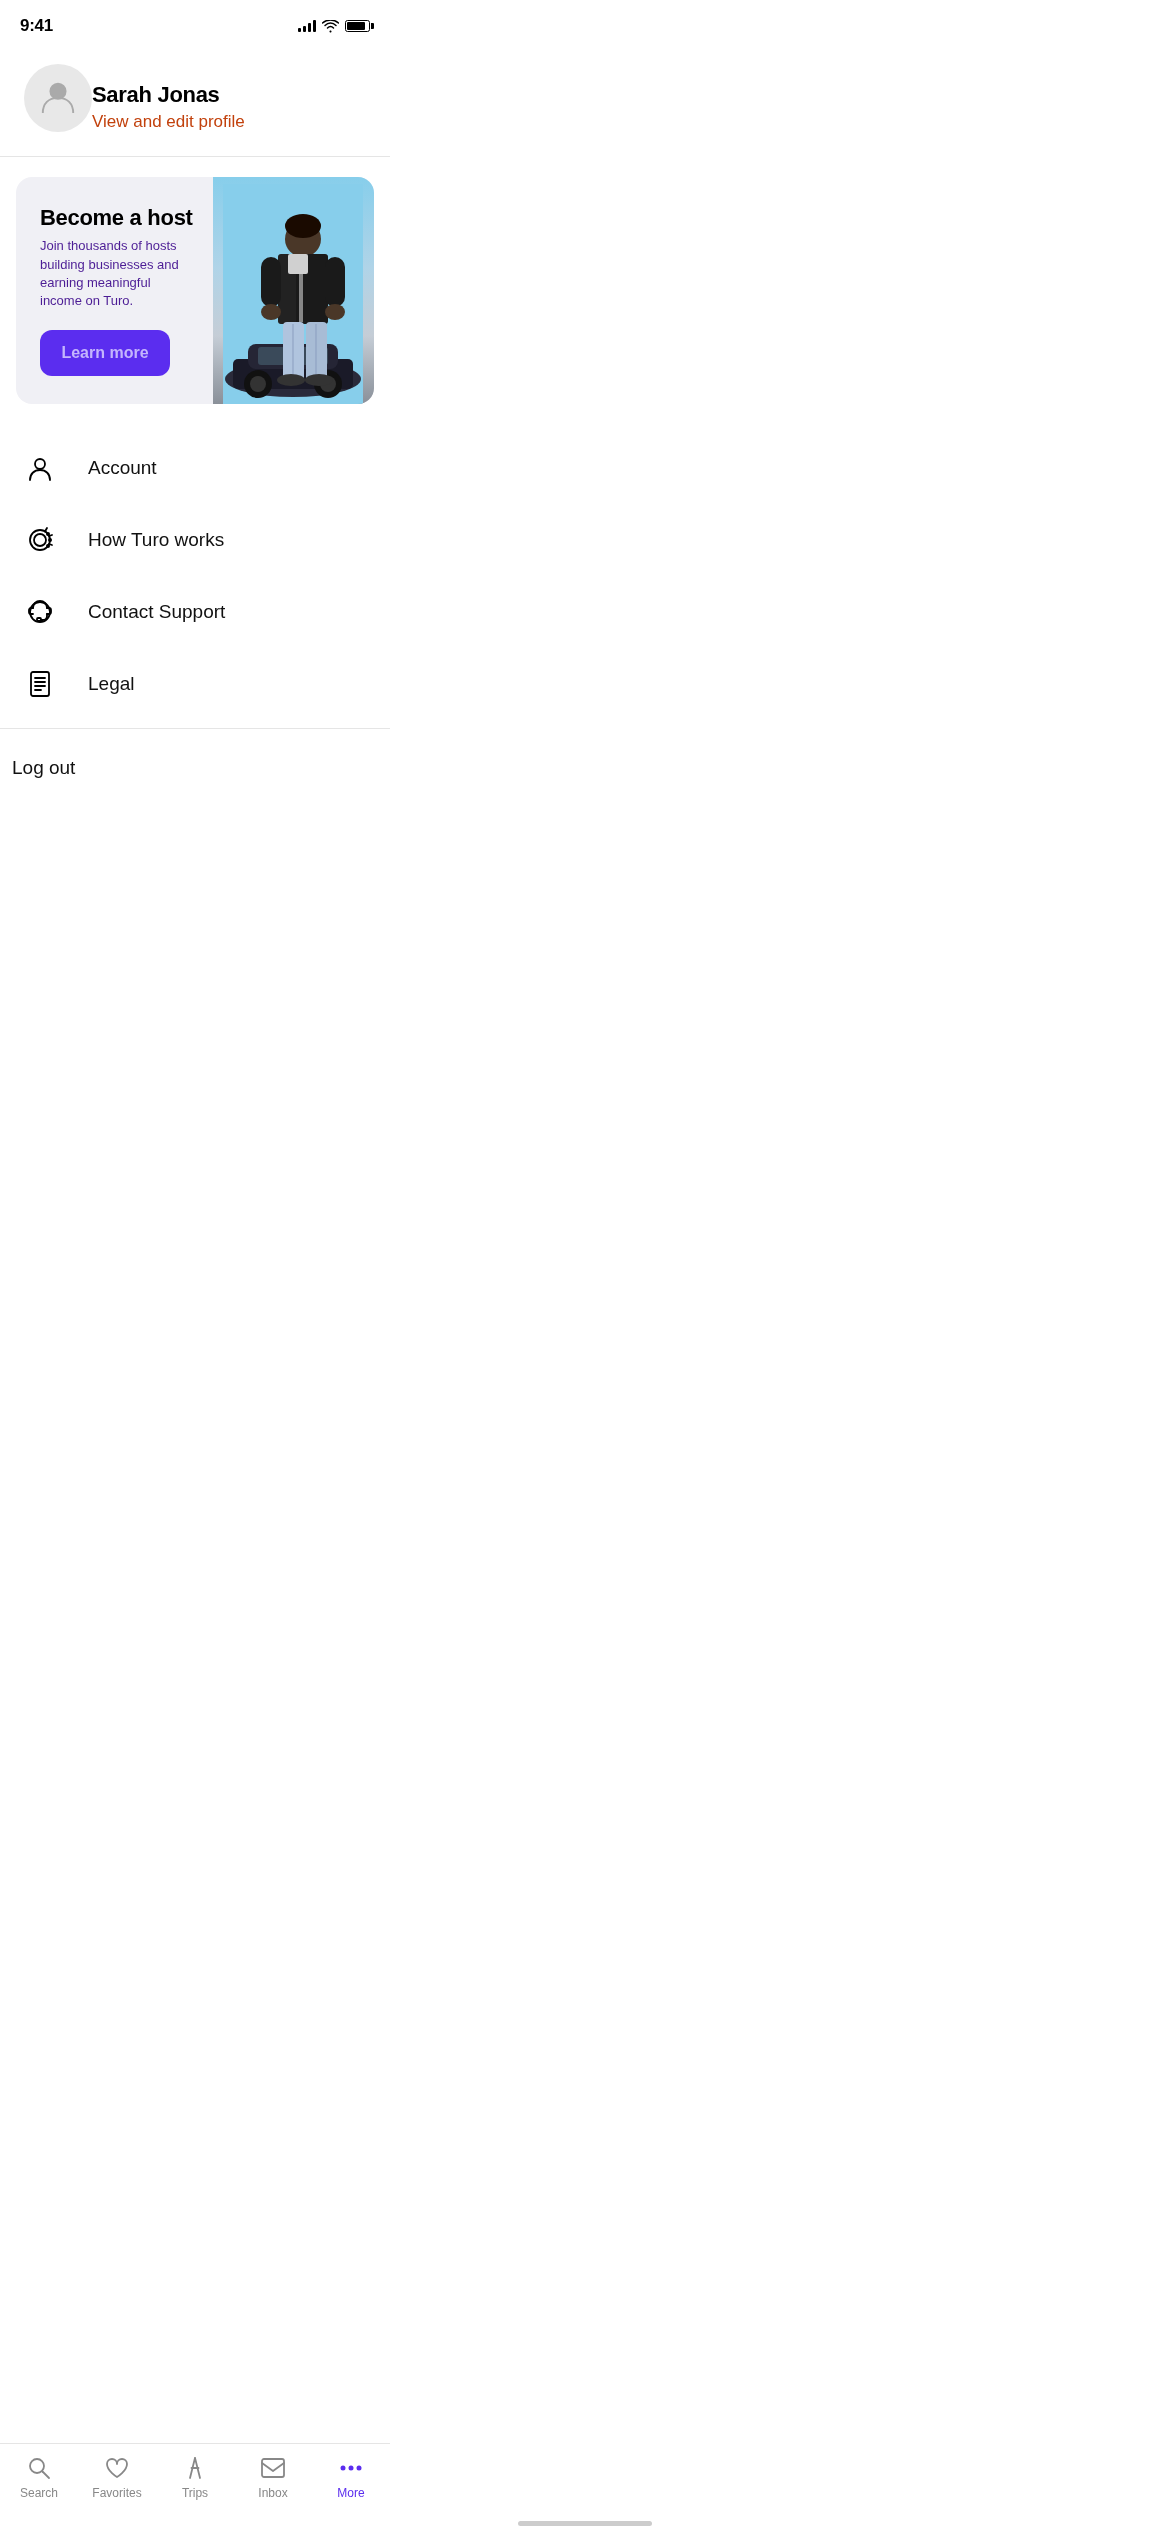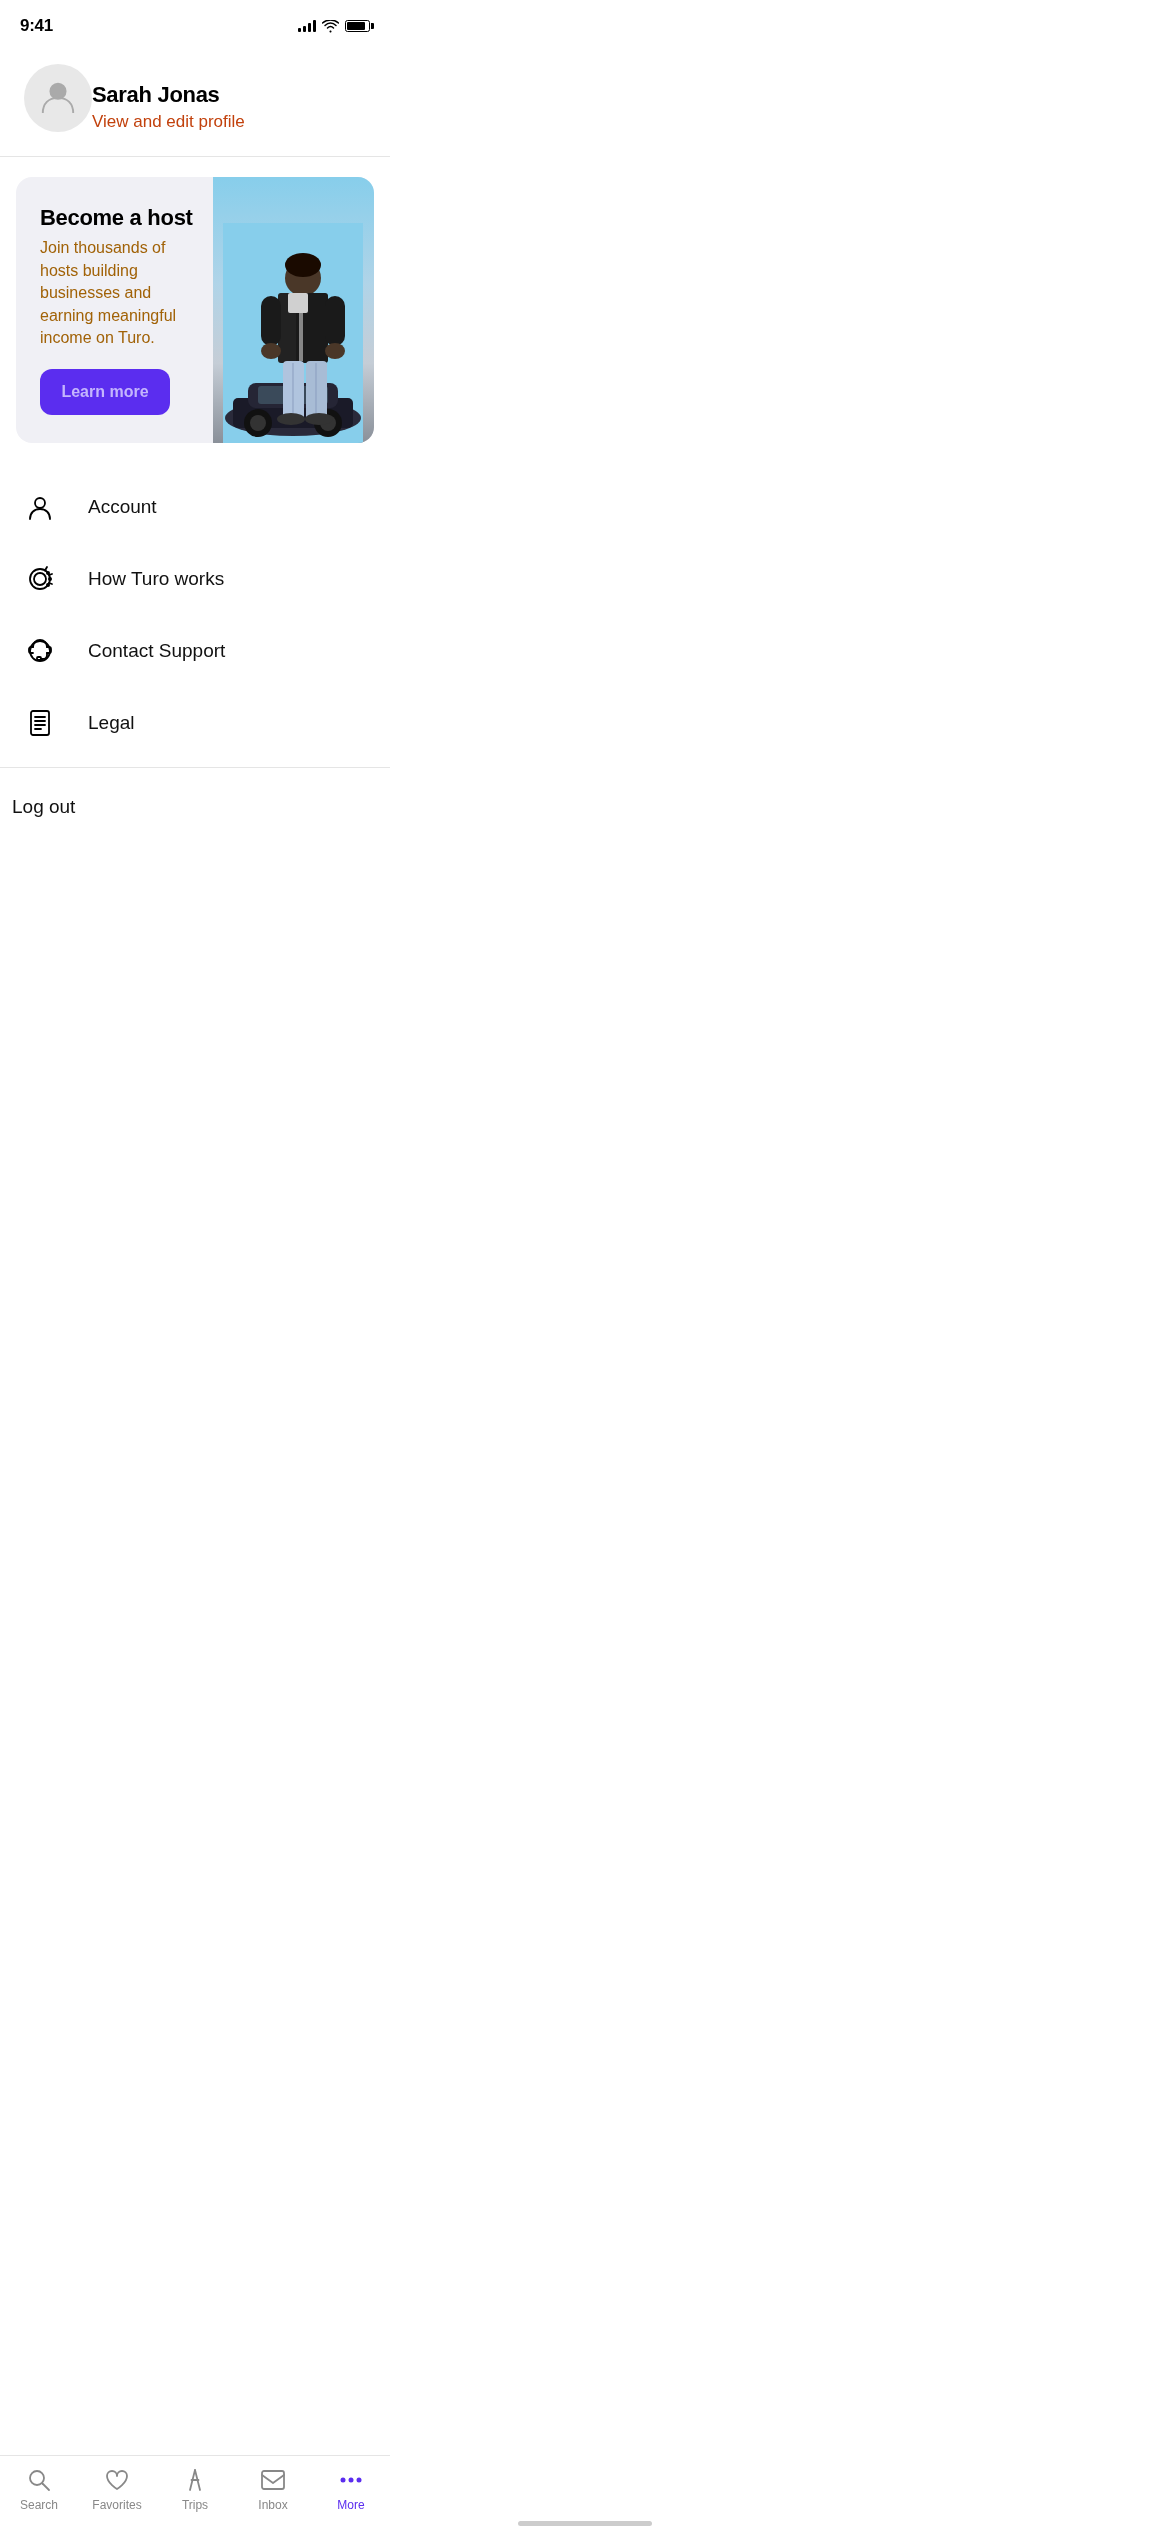--- a/index.html
+++ b/index.html
@@ -154,22 +154,22 @@
 
     .host-card-title {
       font-size: 22px;
       font-weight: 800;
       color: #000;
       line-height: 1.2;
       letter-spacing: -0.3px;
     }
 
     .host-card-desc {
-      font-size: 16px;
-      color: #a16207;
+      font-size: 13px;
+      color: #4c1d95;
       line-height: 1.4;
       flex: 1;
       margin-top: 6px;
     }
 
     .learn-more-btn {
       background: #5b2def;
       color: #c4b5fd;
       border: none;
       border-radius: 12px;
@@ -245,21 +245,21 @@
     .log-out-text {
       padding: 20px 12px;
       font-size: 19px;
       color: #111;
       cursor: pointer;
     }
 
     
     .bottom-nav {
       position: fixed;
-      bottom: 0;
+      bottom: 12px;
       left: 0;
       width: 390px;
       background: #fff;
       border-top: 1px solid #e5e5e5;
       display: flex;
       justify-content: space-around;
       align-items: flex-start;
       padding: 10px 0 20px;
     }
 

